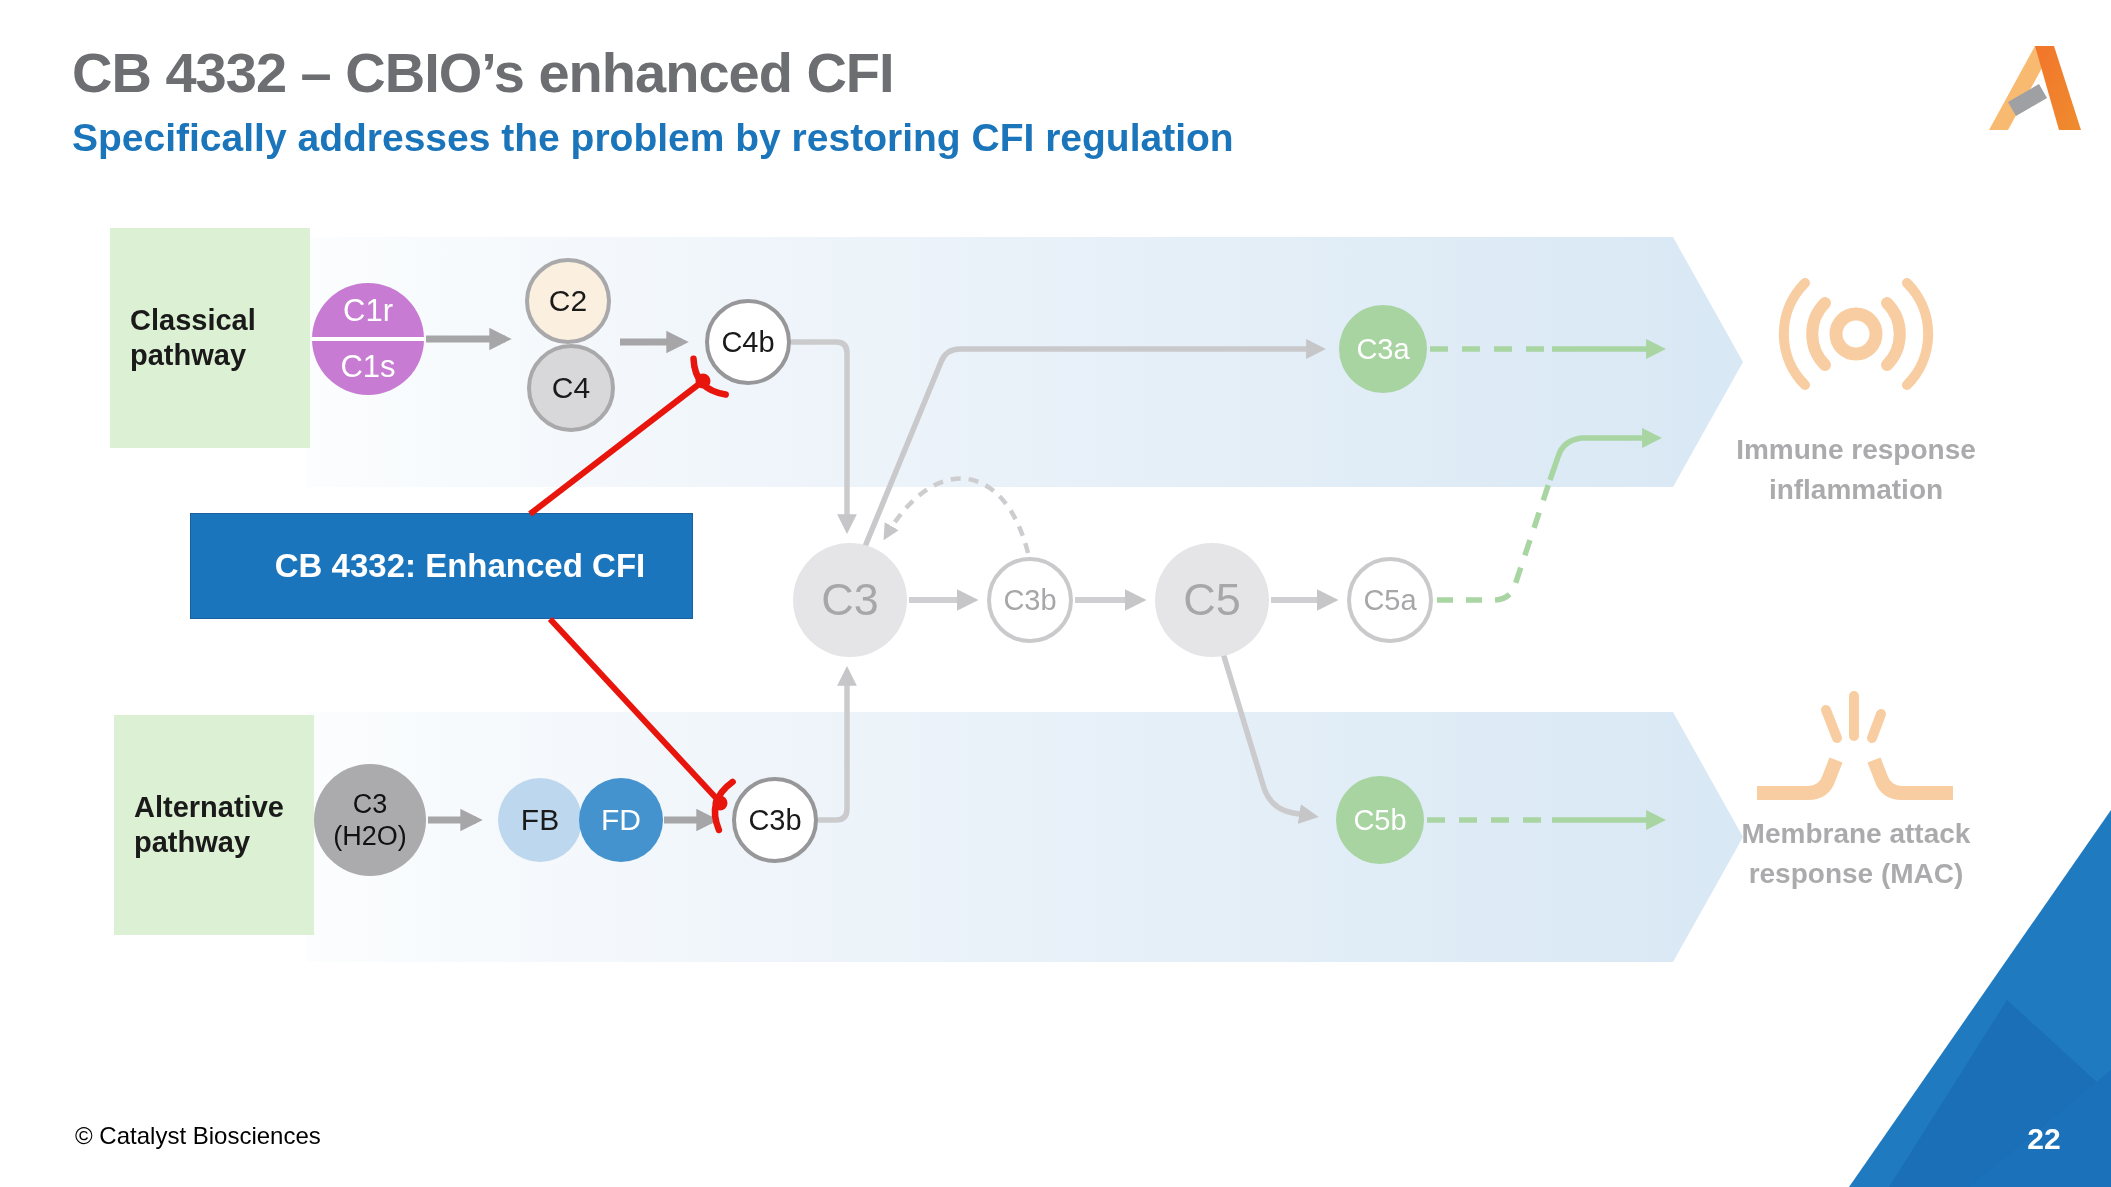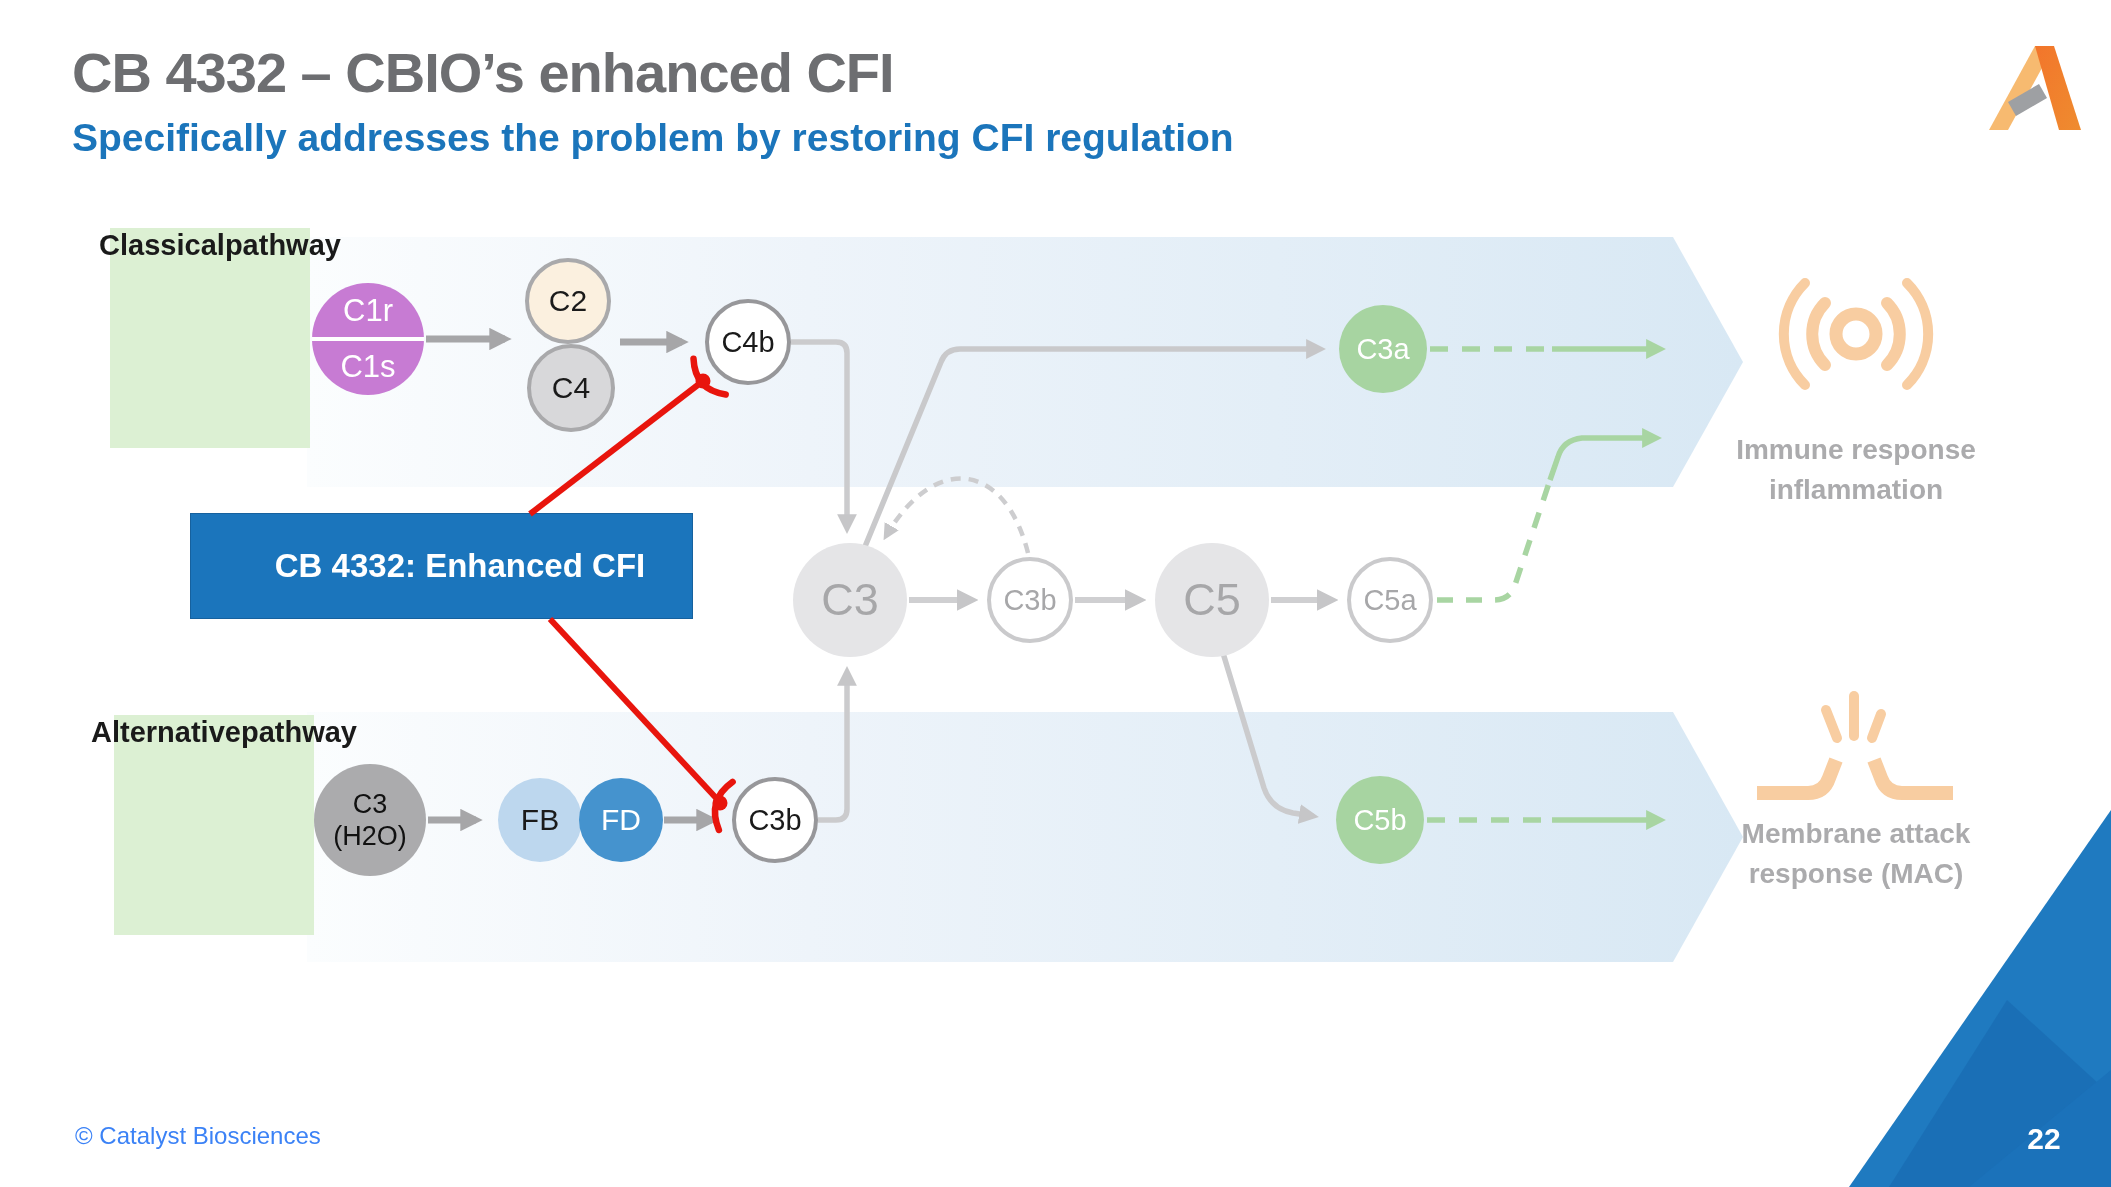--- a/index.html
+++ b/index.html
@@ -9,21 +9,21 @@
   .page-title{position:absolute;left:72px;top:40px;font-size:56px;font-weight:bold;color:#6D6E71;letter-spacing:-1px;}
   .page-subtitle{position:absolute;left:72px;top:104px;font-size:39px;font-weight:bold;color:#1B75BB;margin-top:12px;}
 
   .band{position:absolute;left:307px;width:1436px;height:250px;
     background:linear-gradient(90deg,#fbfdfe 0%,#eef4fa 35%,#d8e8f4 100%);
     clip-path:polygon(0 0,calc(100% - 70px) 0,100% 50%,calc(100% - 70px) 100%,0 100%);}
   .band.top{top:237px;}
   .band.bottom{top:712px;}
 
   .pathway-box{position:absolute;width:200px;height:220px;background:#DCF0D3;
-    display:flex;flex-direction:row;justify-content:center;padding-left:20px;box-sizing:border-box;
+    display:flex;flex-direction:column;justify-content:center;padding-left:20px;box-sizing:border-box;
     font-size:29px;font-weight:bold;color:#1a1a1a;line-height:35px;}
   .pathway-box.classical{left:110px;top:228px;}
   .pathway-box.alternative{left:114px;top:715px;}
 
   .circle{position:absolute;border-radius:50%;display:flex;flex-direction:column;align-items:center;justify-content:center;box-sizing:border-box;text-align:center;}
   .c-purple{left:312px;top:283px;width:112px;height:112px;background:#C77BD3;color:#ffffff;font-size:31px;}
   .c-purple .half{height:52px;display:flex;align-items:center;justify-content:center;width:100%;}
   .c-purple .divider{height:4px;width:112px;background:#ffffff;}
   .c-c2{left:525px;top:258px;width:86px;height:86px;background:#FBF0DF;border:4px solid #A9A9AB;color:#1a1a1a;font-size:30px;text-align:center;}
   .c-c4{left:527px;top:344px;width:88px;height:88px;background:#D8D8DA;border:4px solid #A9A9AB;color:#1a1a1a;font-size:30px;}
@@ -42,21 +42,21 @@
   .callout{position:absolute;left:190px;top:513px;width:466px;height:106px;background:#1B75BC;
     display:flex;align-items:center;justify-content:center;color:#ffffff;font-size:33px;font-weight:bold;
     box-shadow:0 0 0 1px #16619e inset;padding-left:37px;}
 
   .svg-layer{position:absolute;left:0;top:0;pointer-events:none;}
 
   .outcome-caption{position:absolute;width:340px;text-align:center;font-size:28px;font-weight:bold;color:#ABABAD;line-height:40px;}
   .caption-immune{left:1686px;top:430px;}
   .caption-mac{left:1686px;top:814px;}
 
-  .footer-text{position:absolute;left:75px;top:1122px;font-size:24px;color:#3b82f6;}
+  .footer-text{position:absolute;left:75px;top:1122px;font-size:24px;color:#000000;}
   .page-number{position:absolute;left:2008px;top:1122px;width:72px;text-align:center;font-size:30px;font-weight:bold;color:#ffffff;}
 </style>
 </head>
 <body>
 
 <div class="slide">
 
   <div class="band top"></div>
   <div class="band bottom"></div>
 

